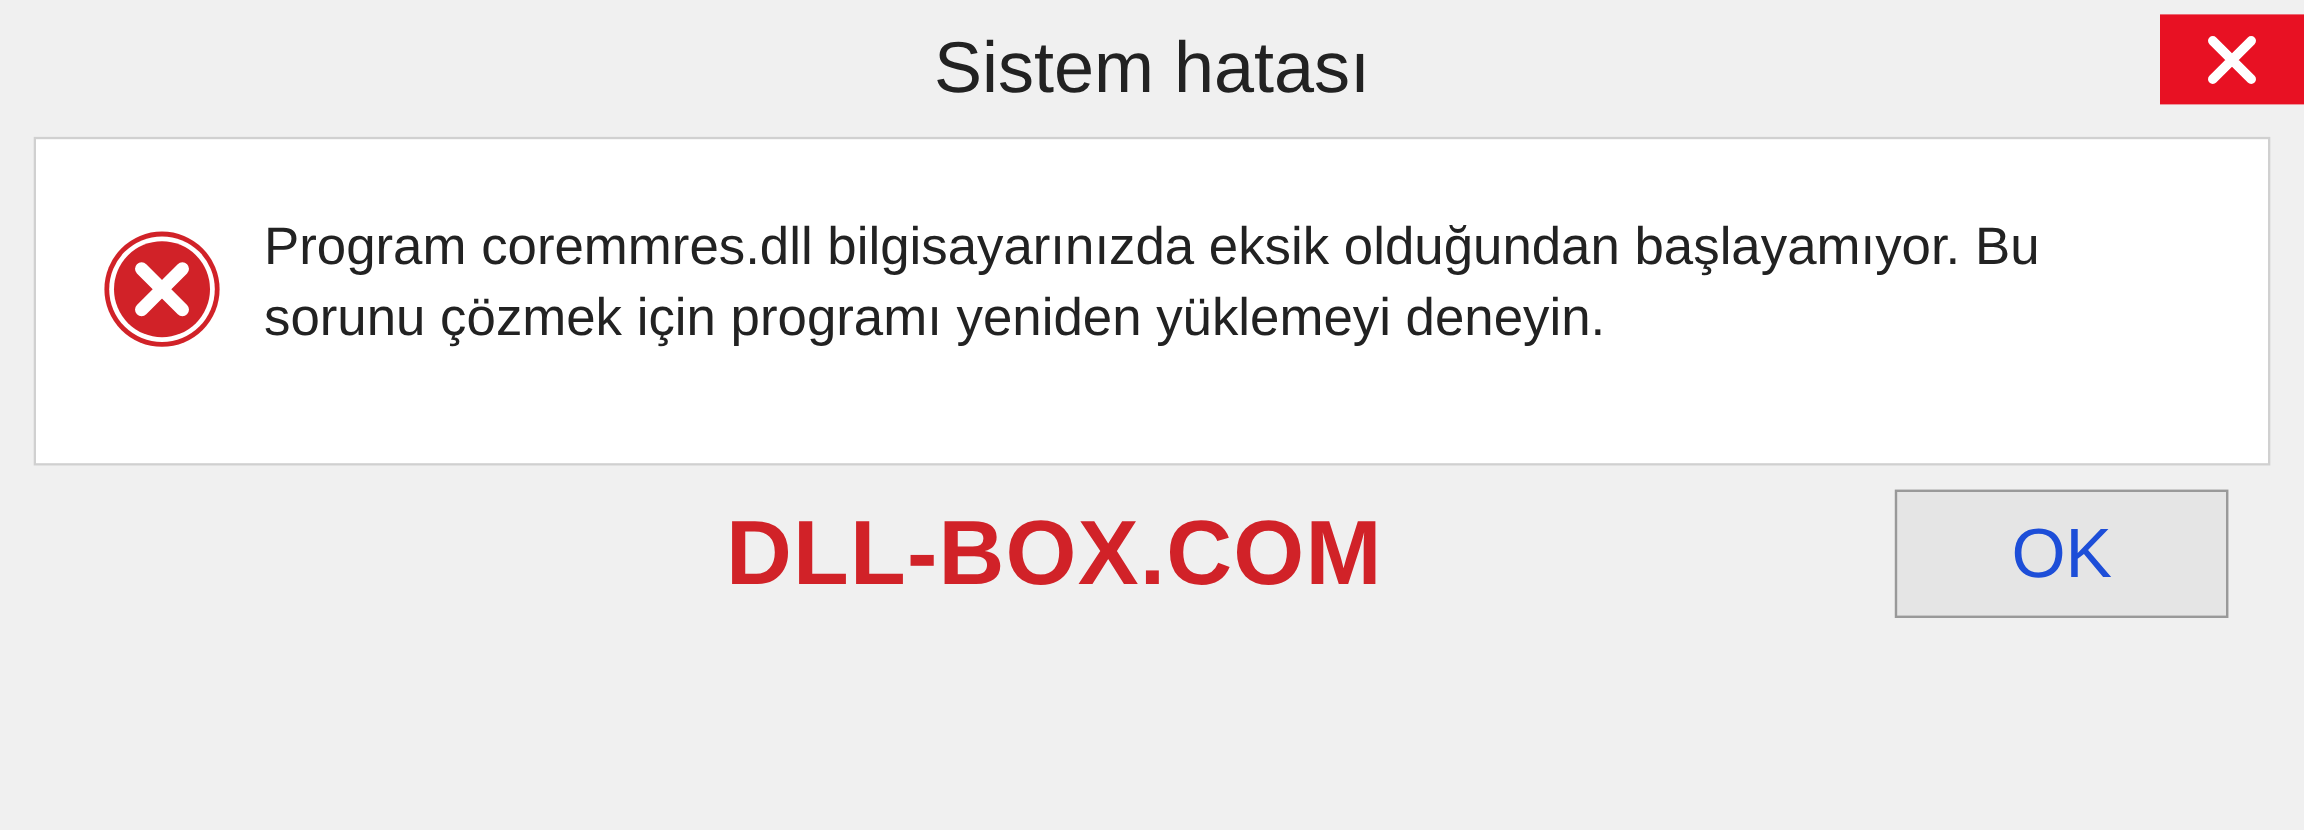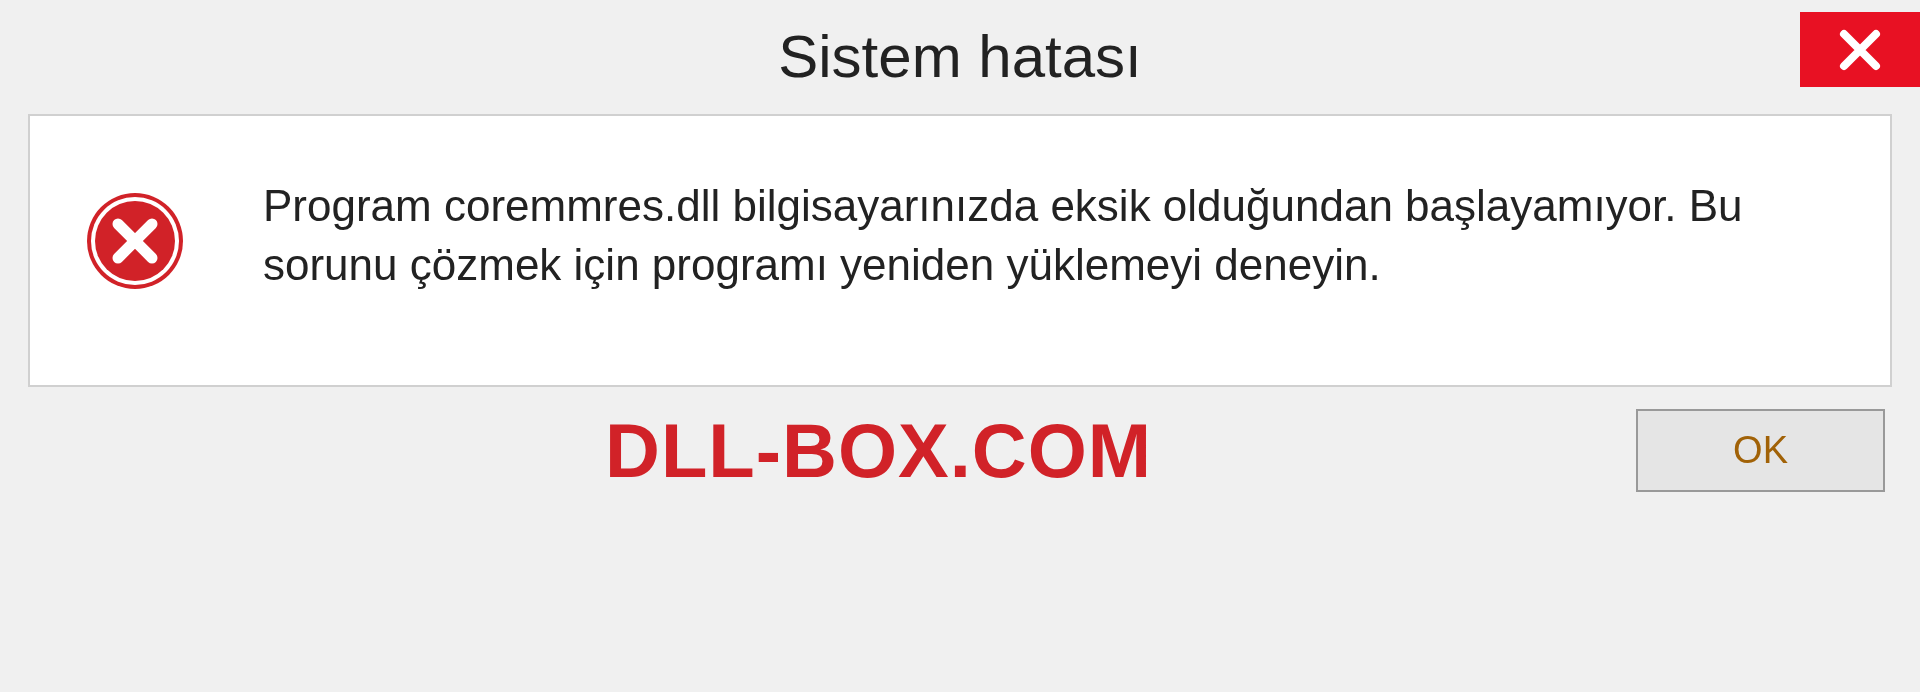--- a/index.html
+++ b/index.html
@@ -51,58 +51,58 @@
       width: 48px;
       height: 48px;
     }
     .content-box {
       margin: 12px 28px 20px 28px;
       border: 2px solid #d0d0d0;
       background: #fff;
       padding: 60px 55px 90px 55px;
       display: flex;
       align-items: flex-start;
-      gap: 78px;
+      gap: 35px;
     }
     .error-icon {
       flex-shrink: 0;
       margin-top: 15px;
     }
     .error-icon svg {
       width: 100px;
       height: 100px;
     }
     .message-text {
       font-size: 44px;
       line-height: 1.35;
       color: #222;
       font-weight: 400;
     }
     .footer {
       display: flex;
       justify-content: space-between;
       align-items: center;
-      padding: 0 35px 30px 40px;
+      padding: 0 63px 30px 40px;
       margin-top: 20px;
     }
     .watermark {
       font-size: 76px;
       font-weight: 900;
       color: #d12228;
       letter-spacing: 1px;
       font-family: "Arial Black", Arial, sans-serif;
       margin-left: 565px;
     }
     .ok-button {
       background: #e5e5e5;
       border: 2px solid #999;
-      font-size: 38px;
+      font-size: 58px;
       padding: 18px 95px;
       cursor: pointer;
-      color: #a16207;
+      color: #1d4ed8;
       font-family: inherit;
     }
   </style>
 </head>
 <body>
 
 <div class="dialog">
   <div class="titlebar">
     <div class="title-text">Sistem hatası</div>
     <div class="close-btn">

